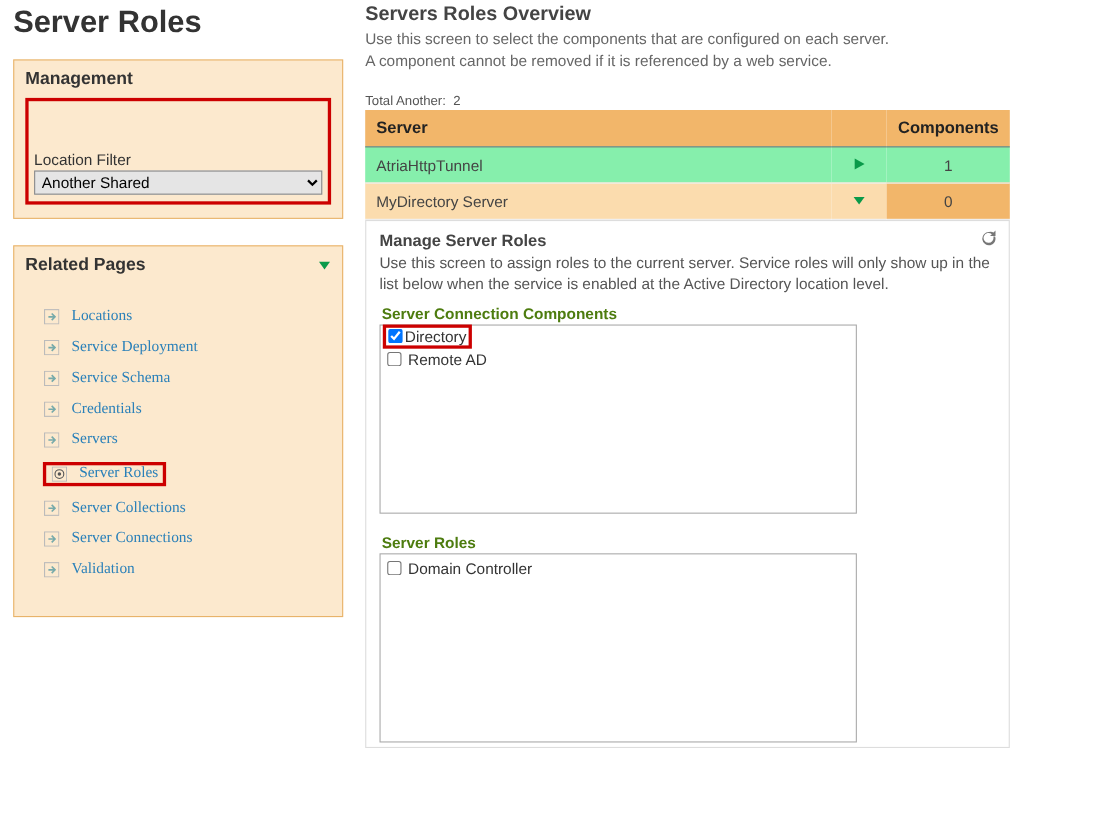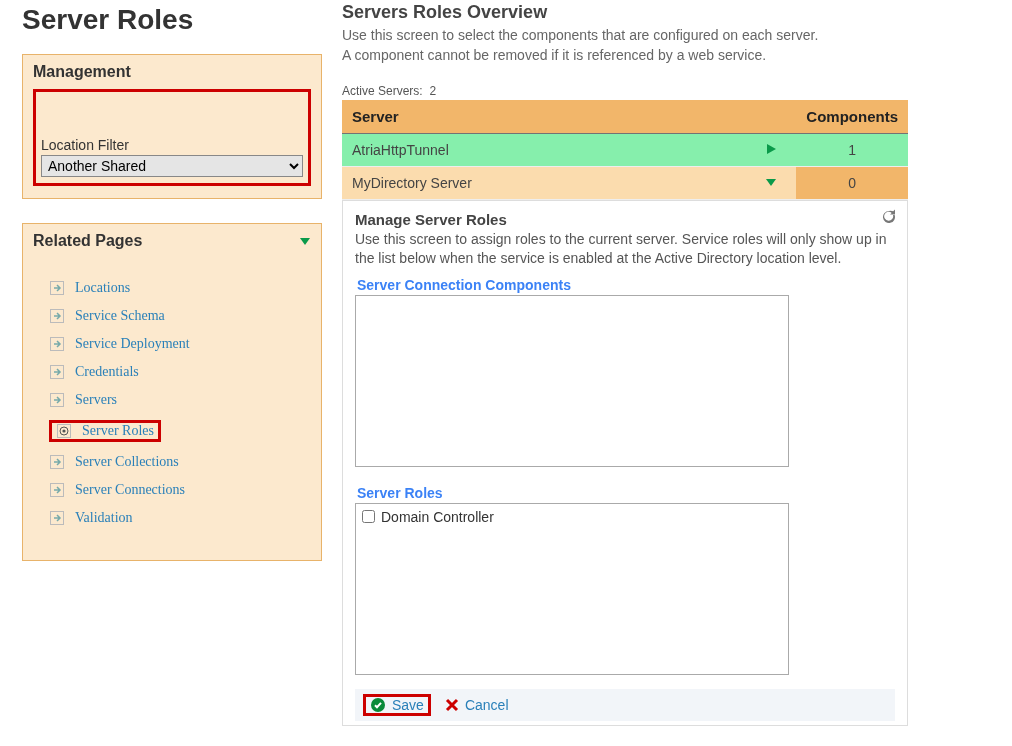--- a/index.html
+++ b/index.html
@@ -1,17 +1,17 @@
 <!DOCTYPE html>
 <html><head>
 <meta charset="utf-8">
 <style>
   * { box-sizing: border-box; }
   html, body { margin: 0; padding: 0; font-family: "Segoe UI", Arial, sans-serif; font-size: 14px; color: #333; background: #fff; }
-  .page { width: 922px; min-height: 746px; display: flex; padding: 0 10px; }
+  .page { width: 922px; min-height: 746px; display: flex; padding: 0 0; }
   .left { width: 320px; padding: 0 8px 0 12px; }
   .right { flex: 1; padding: 0 4px 0 12px; }
 
   h1.page-title { font-size: 28px; font-weight: 700; color: #333; margin: 4px 0 18px 0; }
 
   .panel { background: #fce9ce; border: 1px solid #e8b36a; margin-bottom: 24px; padding: 2px; }
   .panel-hdr { font-weight: 700; font-size: 16px; padding: 6px 8px 4px 8px; color: #333; display: flex; justify-content: space-between; align-items: center; }
   .panel-body { padding: 4px 8px 10px 8px; }
 
   .filter-box { border: 3px solid #cc0000; padding: 3px 5px 6px 5px; }
@@ -36,21 +36,21 @@
   .row-active td { background: #fbdcae; }
   .row-active td.comp-cell { background: #f2b66a; }
   .row-a td { background: #86efac; }
   .status-cell { text-align: center; width: 50px; }
   .comp-cell { text-align: center; width: 90px; }
 
   .detail-panel { border: 1px solid #ddd; padding: 10px 12px 4px 12px; position: relative; margin-top: 0; }
   .detail-title { font-weight: 700; font-size: 15px; color: #444; }
   .detail-desc { color: #555; font-size: 14px; line-height: 1.4; margin: 2px 0 8px 0; }
 
-  .sect-label { font-weight: 700; color: #3b82f6; font-size: 14px; margin: 6px 0 2px 2px; }
+  .sect-label { font-weight: 700; color: #4d7c0f; font-size: 14px; margin: 6px 0 2px 2px; }
   .list-box { border: 1px solid #aaa; height: 172px; width: 434px; padding: 4px 6px; background: #fff; }
   .chk-row { display: flex; align-items: center; gap: 4px; font-size: 14px; color: #333; padding: 1px 0; }
   .chk-row input { margin: 0 2px 0 0; }
 
   .hl-chk { border: 3px solid #cc0000; display: inline-flex; align-items: center; padding: 0 2px; margin-left: -4px; margin-top: -6px; }
 
   .action-bar { display: flex; align-items: center; gap: 14px; margin-top: 14px; background: #f2f5f9; padding: 5px 8px; }
   .btn { display: inline-flex; align-items: center; gap: 6px; color: #2a80b9; cursor: pointer; font-size: 14px; }
   .btn-save-wrap { border: 3px solid #cc0000; padding: 0 4px; display: inline-flex; align-items: center; }
 
@@ -98,30 +98,30 @@
               </span>
               <a class="rel-link">Locations</a>
             </li>
             <li class="rel-item">
               <span class="rel-icon">
                 <svg width="14" height="14" viewBox="0 0 14 14">
                   <rect x="0.5" y="0.5" width="13" height="13" fill="none" stroke="#bbb"></rect>
                   <path d="M4 7h5M7 4l3 3-3 3" stroke="#7aa" stroke-width="1.5" fill="none"></path>
                 </svg>
               </span>
+              <a class="rel-link">Service Deployment</a>
+            </li>
+            <li class="rel-item">
+              <span class="rel-icon">
+                <svg width="14" height="14" viewBox="0 0 14 14">
+                  <rect x="0.5" y="0.5" width="13" height="13" fill="none" stroke="#bbb"></rect>
+                  <path d="M4 7h5M7 4l3 3-3 3" stroke="#7aa" stroke-width="1.5" fill="none"></path>
+                </svg>
+              </span>
               <a class="rel-link">Service Schema</a>
-            </li>
-            <li class="rel-item">
-              <span class="rel-icon">
-                <svg width="14" height="14" viewBox="0 0 14 14">
-                  <rect x="0.5" y="0.5" width="13" height="13" fill="none" stroke="#bbb"></rect>
-                  <path d="M4 7h5M7 4l3 3-3 3" stroke="#7aa" stroke-width="1.5" fill="none"></path>
-                </svg>
-              </span>
-              <a class="rel-link">Service Deployment</a>
             </li>
             <li class="rel-item">
               <span class="rel-icon">
                 <svg width="14" height="14" viewBox="0 0 14 14">
                   <rect x="0.5" y="0.5" width="13" height="13" fill="none" stroke="#bbb"></rect>
                   <path d="M4 7h5M7 4l3 3-3 3" stroke="#7aa" stroke-width="1.5" fill="none"></path>
                 </svg>
               </span>
               <a class="rel-link">Credentials</a>
             </li>
@@ -179,21 +179,21 @@
   </div>
 
   <div class="right">
     <div class="overview-hdr">Servers Roles Overview</div>
     <div class="overview-desc">
       <span>Use this screen to select the components that are configured on each server.</span><br>
       <span>A component cannot be removed if it is referenced by a web service.</span>
     </div>
 
     <div class="total">
-      <span>Active Servers:</span>&nbsp;&nbsp;<span>2</span>
+      <span>Total Another:</span>&nbsp;&nbsp;<span>2</span>
     </div>
 
     <table class="server-table">
       <thead>
         <tr>
           <th>Server</th>
           <th style="width:50px"></th>
           <th class="right-h">Components</th>
         </tr>
       </thead>
@@ -219,42 +219,35 @@
       <span class="refresh-corner">
         <svg width="16" height="16" viewBox="0 0 16 16">
             <path d="M8 2a6 6 0 1 0 5.65 4H12a4.5 4.5 0 1 1-1.3-2.1L9 5.5h5V.5l-1.8 1.8A6 6 0 0 0 8 2z" fill="#777"></path>
           </svg>
       </span>
       <div class="detail-title">Manage Server Roles</div>
       <div class="detail-desc">Use this screen to assign roles to the current server. Service roles will only show up in the list below when the service is enabled at the Active Directory location level.</div>
 
       <div class="sect-label">Server Connection Components</div>
       <div class="list-box" id="scc-box">
+          <div class="chk-row">
+            <span class="hl-chk">
+              <input type="checkbox" checked="" style="">
+              <span>Directory</span>
+            </span>
+          </div>
+          <div class="chk-row">
+            <input type="checkbox" style="">
+            <span>Remote AD</span>
+          </div>
         </div>
 
       <div class="sect-label" style="margin-top:18px">Server Roles</div>
       <div class="list-box" id="roles-box">
           <div class="chk-row">
             <input type="checkbox" style="">
             <span>Domain Controller</span>
           </div>
         </div>
 
-      <div class="action-bar">
-        <span class="btn-save-wrap">
-          <span class="btn">
-            <svg width="16" height="16" viewBox="0 0 16 16">
-                <circle cx="8" cy="8" r="7" fill="#0a8a3a"></circle>
-                <path d="M5 8.2l2 2 4-4.4" stroke="#fff" stroke-width="2" fill="none"></path>
-              </svg>
-            <span>Save</span>
-          </span>
-        </span>
-        <span class="btn">
-          <svg width="14" height="14" viewBox="0 0 14 14">
-              <path d="M2 2l10 10M12 2L2 12" stroke="#cc0000" stroke-width="3"></path>
-            </svg>
-          <span>Cancel</span>
-        </span>
-      </div>
     </div>
   </div>
 </div>
 
 </body></html>

